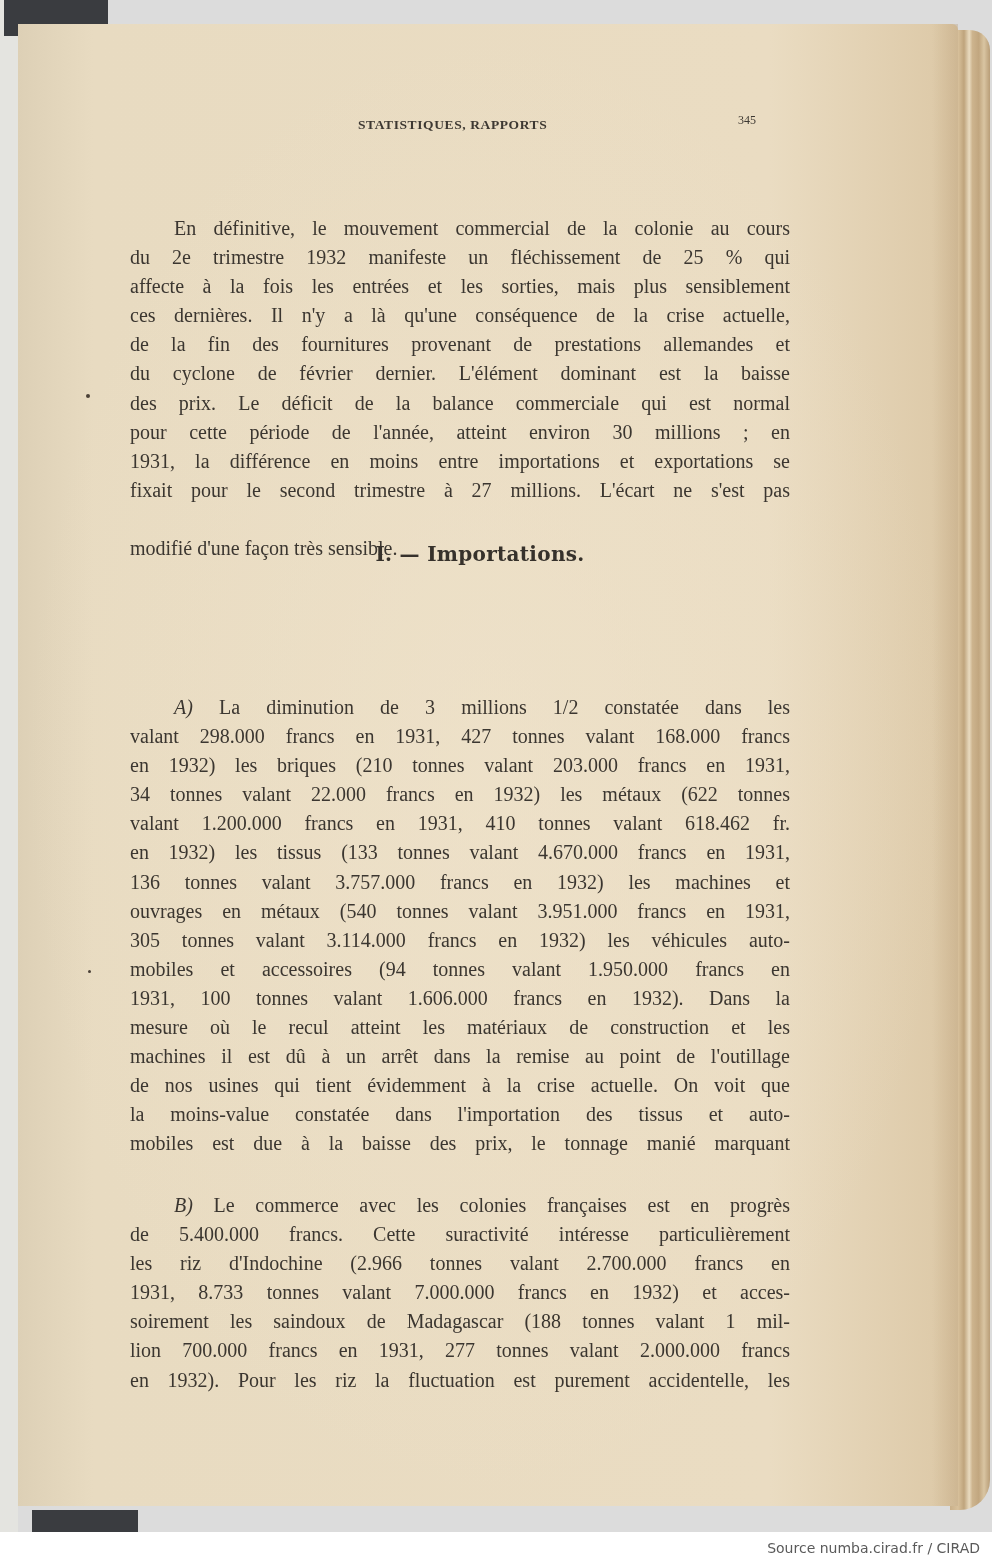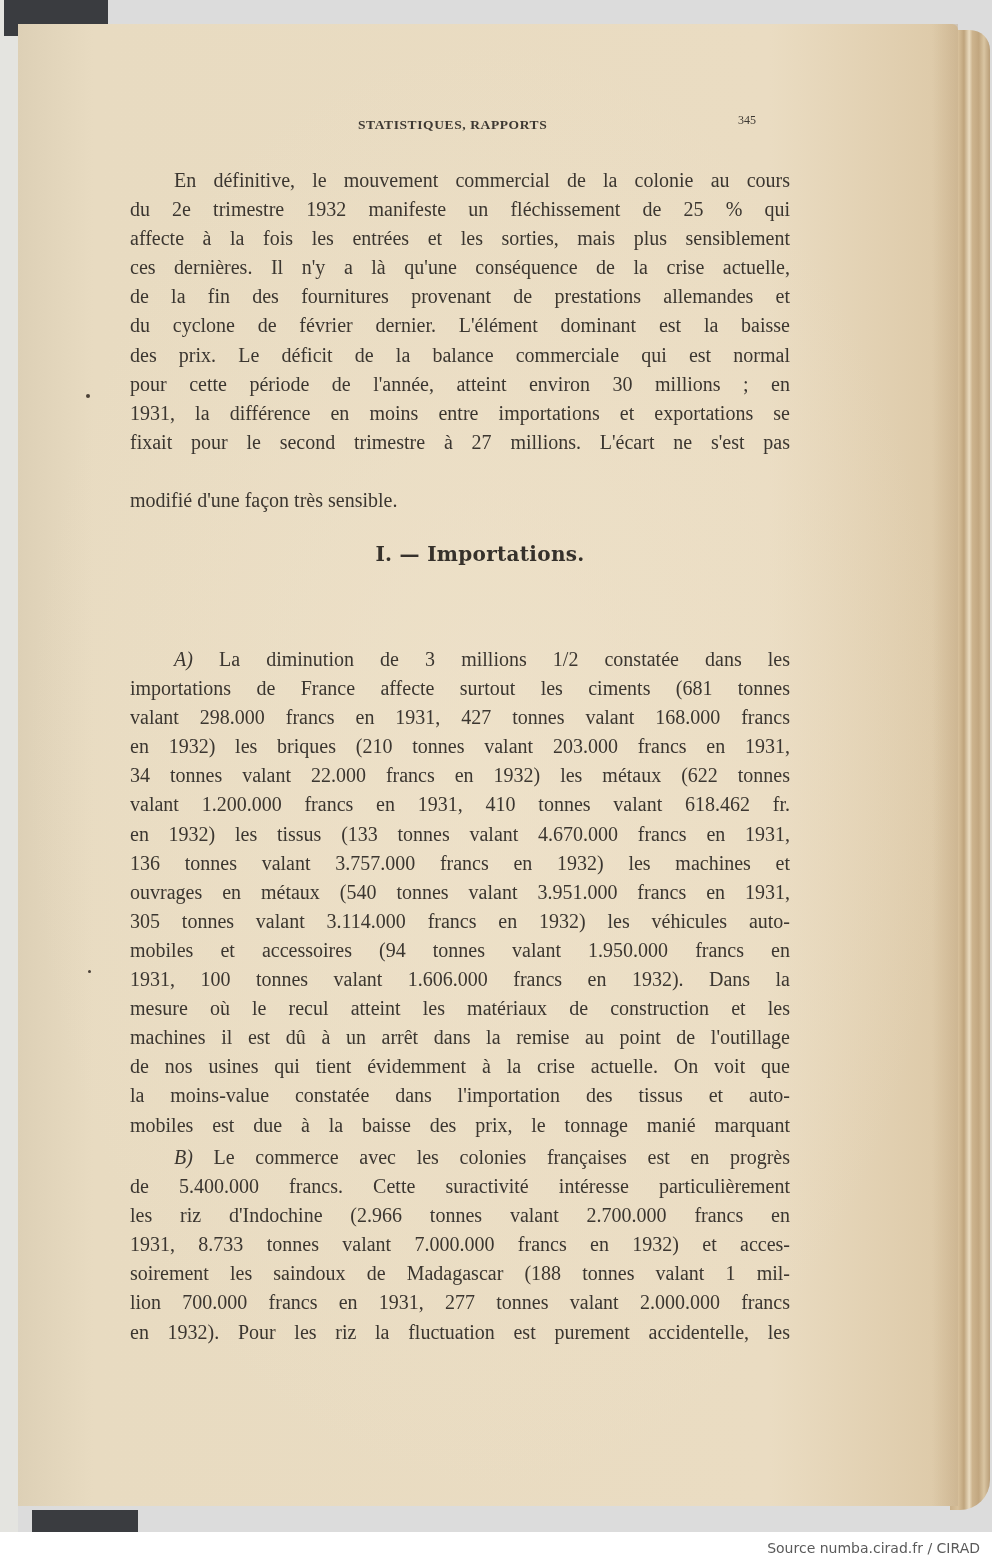--- a/index.html
+++ b/index.html
@@ -61,21 +61,21 @@
       text-align: justify;
     }
     .section-heading {
       position: absolute; left: 14px; top: 538px; width: 896px; text-align: center;
       font-family: "DejaVu Serif", serif; font-weight: bold;
       font-size: 20px; color: #36312b; letter-spacing: 0.3px;
     }
     .block-a { position: absolute; left: 112px; top: 609px; width: 660px; color: #3b3630; font-size: 20px; line-height: 29.1px; }
     .block-b { position: absolute; left: 112px; top: 1142px; width: 660px; color: #3b3630; font-size: 20px; line-height: 29.1px; }
     .line { display: block; text-align: justify; text-align-last: justify; white-space: nowrap; }
-    .line.first { padding-left: 44px; }
+    .line.first { padding-left: 44px; margin-top: 48px; }
     .line.last { text-align-last: left; margin-top: 29px; }
     .em { font-style: italic; }
     .caption {
       position: absolute; right: 12px; top: 1540px;
       font-family: "DejaVu Sans", sans-serif; font-size: 14px; color: #5a5a5a;
     }
     .speck { position: absolute; width: 4px; height: 4px; border-radius: 50%; background: #4a4036; }
   </style>
 </head>
 <body>
@@ -104,21 +104,20 @@
     <span class="line">pour cette période de l'année, atteint environ 30 millions ; en</span>
     <span class="line">1931, la différence en moins entre importations et exportations se</span>
     <span class="line">fixait pour le second trimestre à 27 millions. L'écart ne s'est pas</span>
     <span class="line last">modifié d'une façon très sensible.</span>
   </div>
 
   <div class="section-heading" style="top:518px;">I. — Importations.</div>
 
   <div class="block-a" style="top:621px;">
     <span class="line first"><span class="em">A)</span><span> La diminution de 3 millions 1/2 constatée dans les</span></span>
-    <span class="line">importations de France affecte surtout les ciments (681 tonnes</span>
     <span class="line">valant 298.000 francs en 1931, 427 tonnes valant 168.000 francs</span>
     <span class="line">en 1932) les briques (210 tonnes valant 203.000 francs en 1931,</span>
     <span class="line">34 tonnes valant 22.000 francs en 1932) les métaux (622 tonnes</span>
     <span class="line">valant 1.200.000 francs en 1931, 410 tonnes valant 618.462 fr.</span>
     <span class="line">en 1932) les tissus (133 tonnes valant 4.670.000 francs en 1931,</span>
     <span class="line">136 tonnes valant 3.757.000 francs en 1932) les machines et</span>
     <span class="line">ouvrages en métaux (540 tonnes valant 3.951.000 francs en 1931,</span>
     <span class="line">305 tonnes valant 3.114.000 francs en 1932) les véhicules auto-</span>
     <span class="line">mobiles et accessoires (94 tonnes valant 1.950.000 francs en</span>
     <span class="line">1931, 100 tonnes valant 1.606.000 francs en 1932). Dans la</span>

